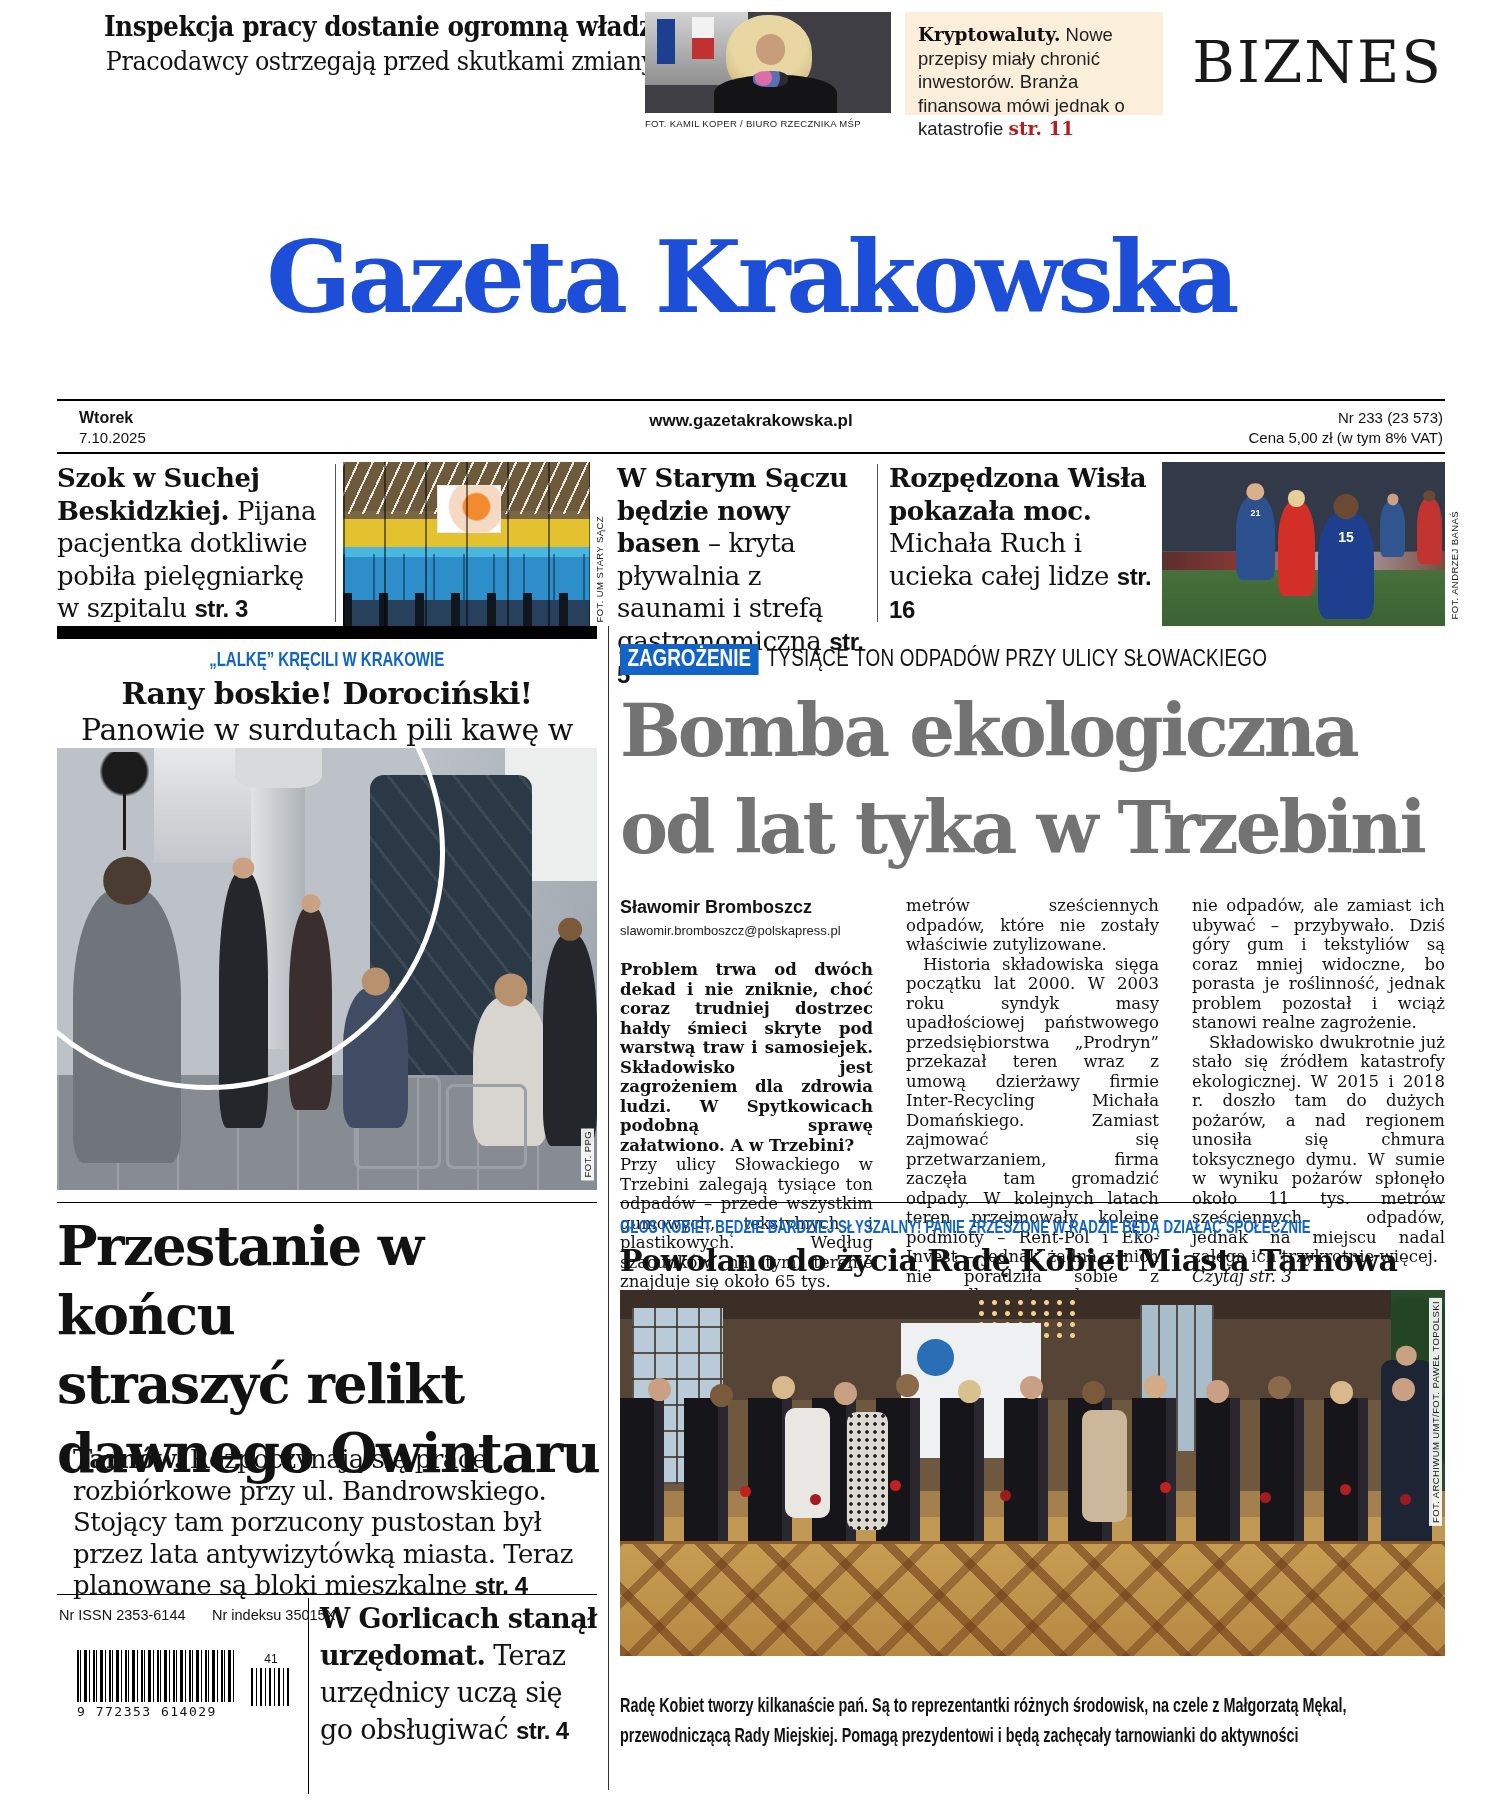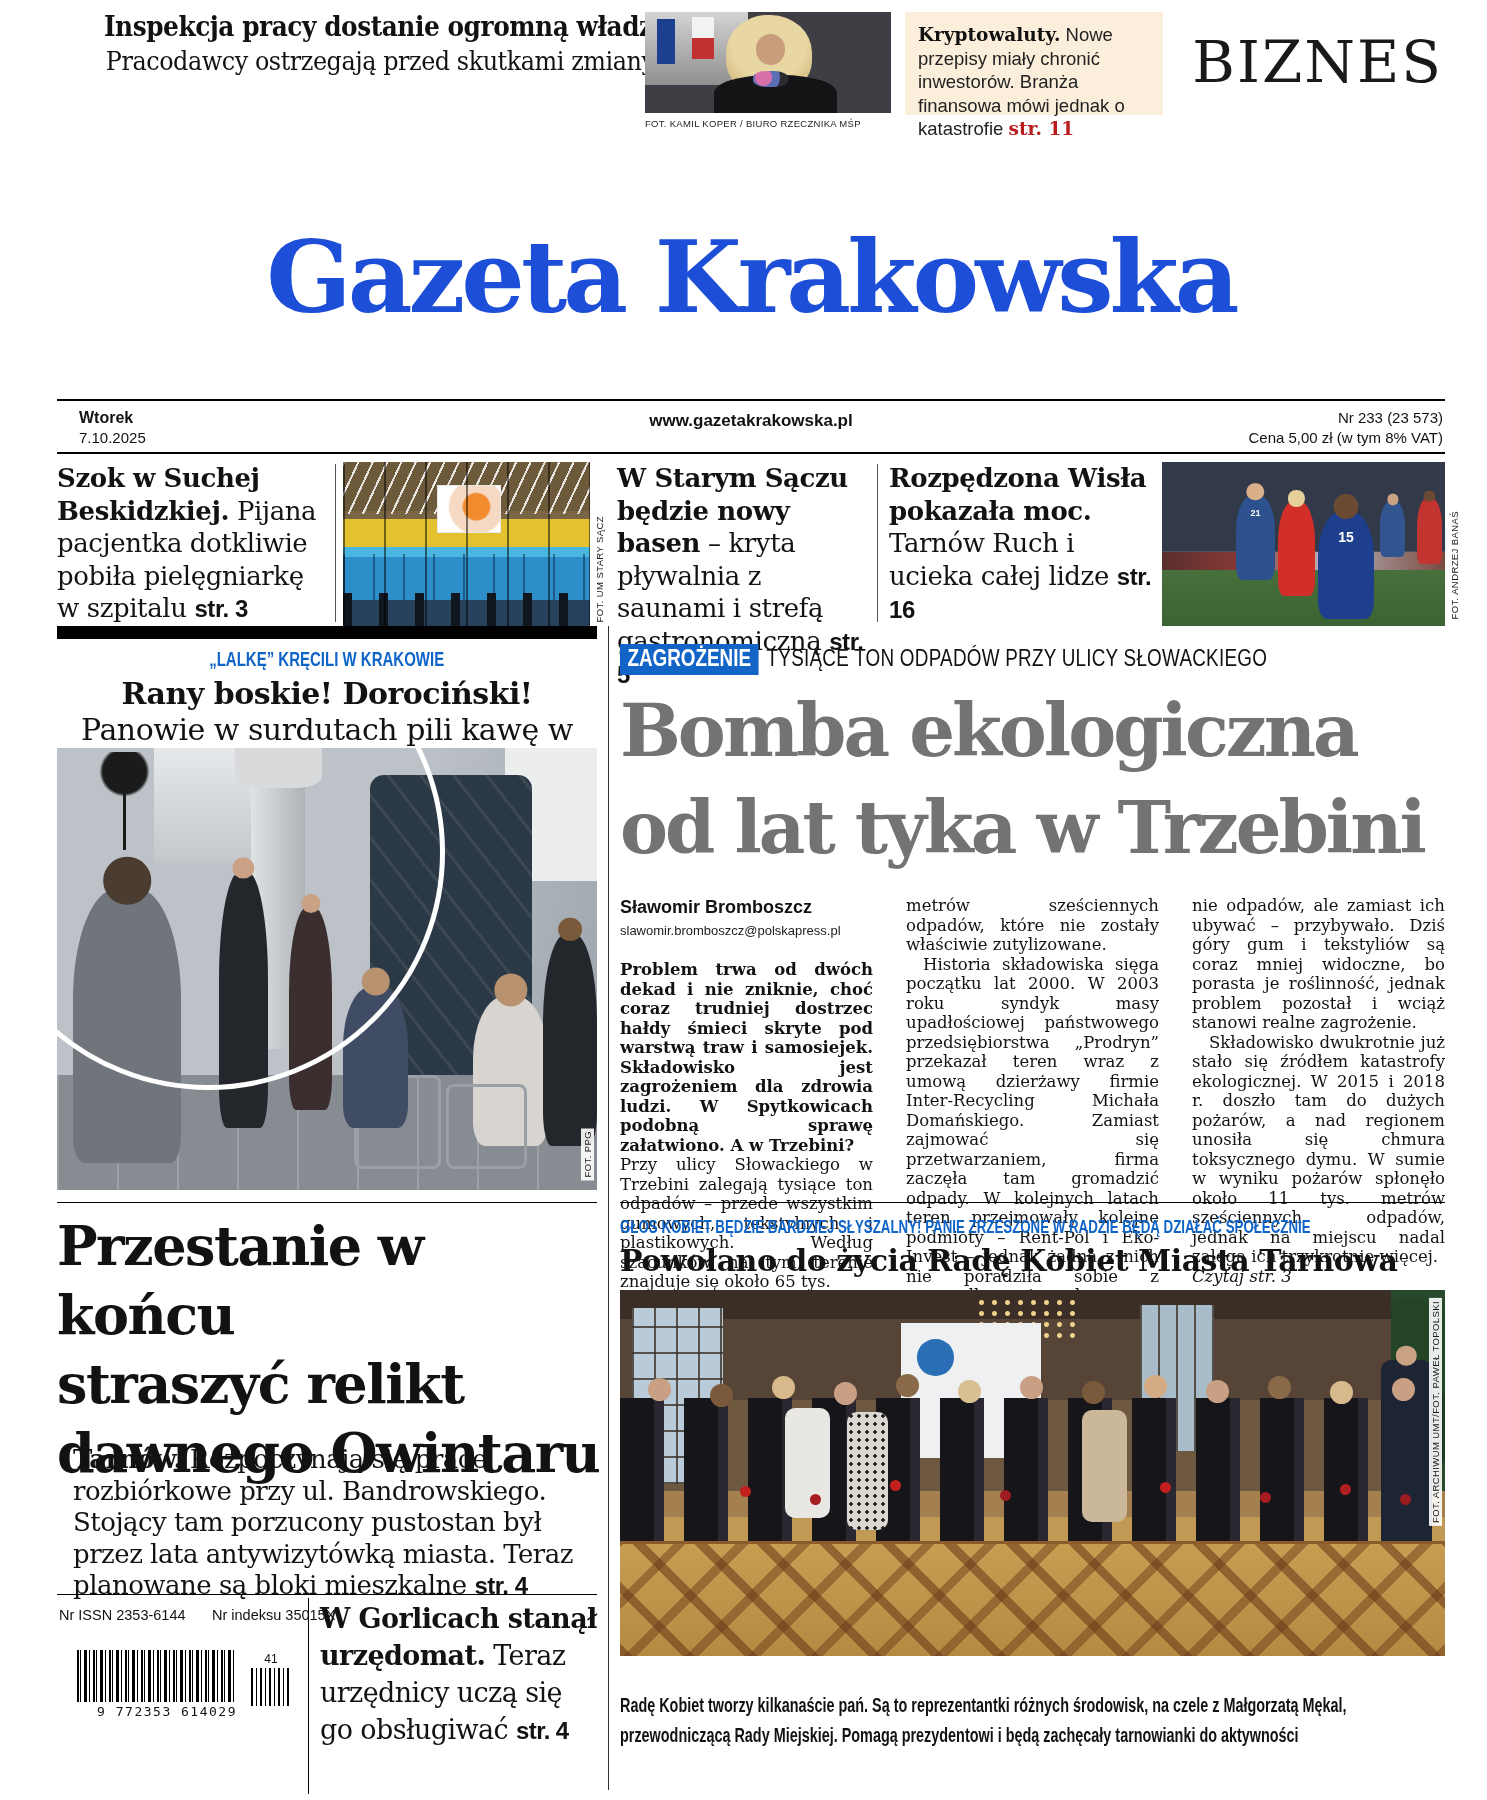--- a/index.html
+++ b/index.html
@@ -114,21 +114,21 @@
   .ow-head span{display:block;}
   .tarnow{left:16px;top:1444px;width:540px;font-size:26px;line-height:31.5px;letter-spacing:-.5px;}
   .tarnow .b{font-weight:bold;}
   .tarnow .pg{font-size:24px;}
   .fl-rule{left:0;top:1594px;width:540px;}
   .issn{left:2px;top:1607px;font-size:14.5px;}
   .index{left:155px;top:1607px;font-size:14.5px;}
   .barcode{left:20px;top:1650px;width:160px;}
   .bc-bars{height:52px;background:repeating-linear-gradient(90deg,
       #000 0 2px,#fff 2px 3px,#000 3px 4px,#fff 4px 7px,#000 7px 10px,#fff 10px 12px,#000 12px 13px,#fff 13px 16px);}
-  .bc-digits{font-family:"DejaVu Sans Mono",monospace;font-size:13px;letter-spacing:1.5px;margin-top:2px;text-align:right;}
+  .bc-digits{font-family:"DejaVu Sans Mono",monospace;font-size:13px;letter-spacing:1.5px;margin-top:2px;}
   .addon{left:194px;top:1652px;width:40px;text-align:center;}
   .addon-num{font-size:12px;font-family:"Liberation Sans",sans-serif;}
   .addon-bars{height:38px;margin-top:2px;background:repeating-linear-gradient(90deg,
       #000 0 2px,#fff 2px 5px,#000 5px 6px,#fff 6px 9px);}
   .f-vline{left:251px;top:1598px;width:1px;height:196px;background:#000;}
   .gorlice{left:263px;top:1600px;width:277px;font-size:27px;line-height:37px;letter-spacing:-.6px;}
   .gorlice .b{font-weight:bold;}
   .gorlice .pg{font-size:24px;}
 
   
@@ -251,21 +251,21 @@
     </div>
     <div class="vcred" style="left:537px;bottom:4px;">FOT. UM STARY SĄCZ</div>
     <div class="t-txt t2">
       <span class="b">W Starym Sączu będzie nowy basen</span>
       <span>– kryta pływalnia z saunami i strefą gastronomiczną</span>
       <span class="pg">str. 5</span>
     </div>
     <div class="tvline tv2"></div>
     <div class="t-txt t3">
       <span class="b">Rozpędzona Wisła pokazała moc.</span>
-      <span>Tarnów Ruch i ucieka całej lidze</span>
+      <span>Michała Ruch i ucieka całej lidze</span>
       <span class="pg">str. 16</span>
     </div>
     <div class="abs fb">
       <div class="abs fb-board"></div>
       <div class="pers" style="left:26%;top:20%;width:14%;height:52%;--c:#2d518f;--h:#d9b089;">
         <span class="jersey" style="font-size:9px;">21</span>
       </div>
       <div class="pers" style="left:41%;top:24%;width:13%;height:58%;--c:#d22f28;--h:#e7cf9a;"></div>
       <div class="pers" style="left:55%;top:30%;width:20%;height:66%;--c:#1d3f8e;--h:#6b4a33;">
         <span class="jersey" style="font-size:14px;">15</span>

